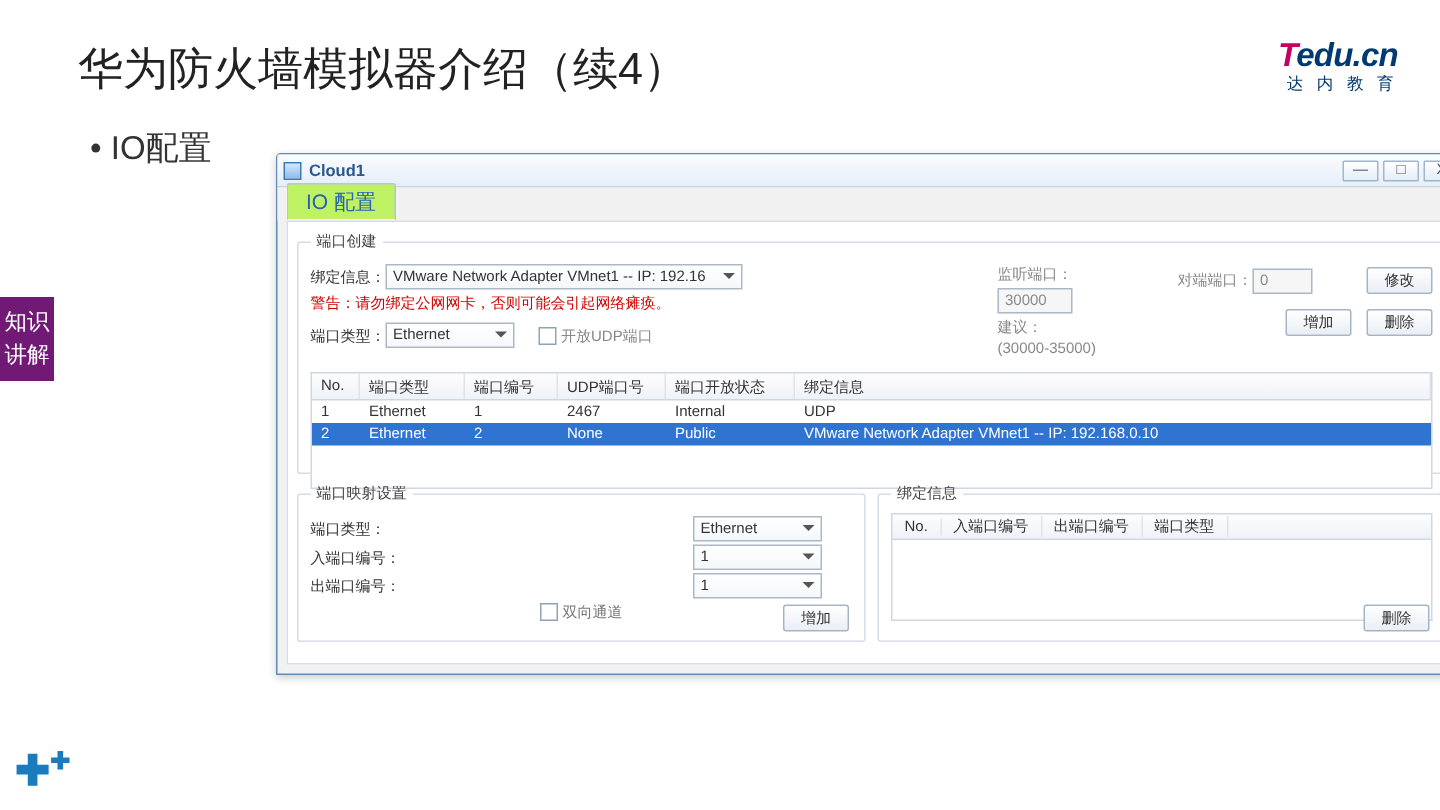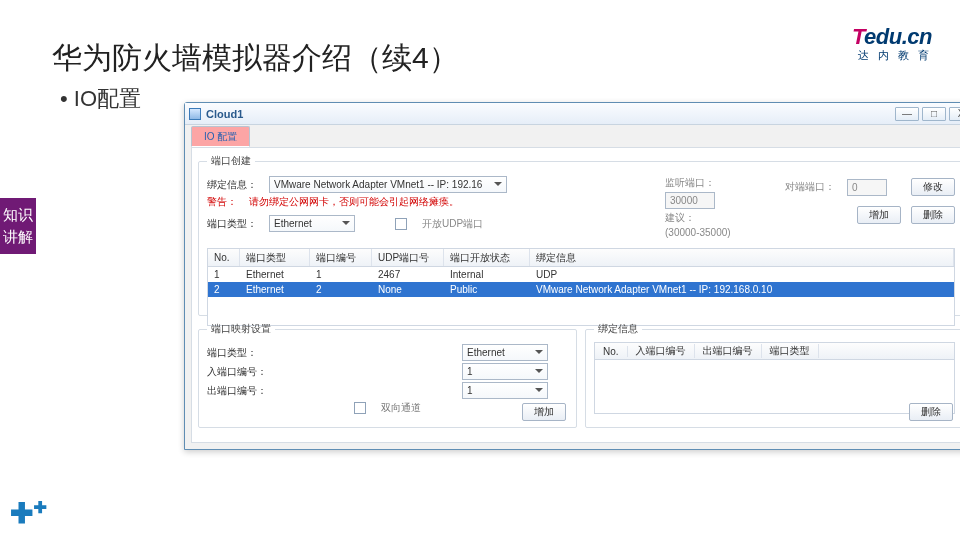--- a/index.html
+++ b/index.html
@@ -1,38 +1,38 @@
 <!DOCTYPE html>
 <html><head>
 <meta charset="utf-8">
 <style>
 *{box-sizing:border-box;margin:0;padding:0;font-family:"Microsoft YaHei","SimSun",Arial,sans-serif}
 body{width:960px;height:540px;background:#fff;position:relative;overflow:hidden}
-.slide-title{position:absolute;left:52px;top:38px;font-size:30px;font-weight:400;color:#222}
+.slide-title{position:absolute;left:52px;top:26px;font-size:30px;font-weight:400;color:#222}
 .brand{position:absolute;right:28px;top:24px;text-align:right}
 .brand-main{font-size:22px;font-weight:700;font-style:italic;letter-spacing:-0.5px}
 .brand-t{color:#c40063}.brand-edu{color:#003a70}
 .brand-sub{font-size:11px;color:#003a70;letter-spacing:3px;margin-top:-2px}
 .bullet{position:absolute;left:60px;top:84px;font-size:22px;color:#333}
 .side-tab{position:absolute;left:0;top:198px;width:36px;background:#701a75;color:#fff;font-size:15px;text-align:center;padding:6px 0;line-height:22px}
 .decor{position:absolute;left:10px;bottom:10px;font-size:28px;font-weight:900;color:#1a7bbd}
 .decor .plus2{color:#1a7bbd;font-size:16px;vertical-align:super}
 
 .win{position:absolute;left:184px;top:102px;width:794px;height:348px;background:#f1f1f1;border:1px solid #5f8db3;border-radius:3px 3px 0 0;box-shadow:0 2px 6px rgba(0,0,0,.2);font-size:10px;color:#333}
 .titlebar{height:22px;background:linear-gradient(#fafcff,#e6eef8);border-bottom:1px solid #c8d4e0;display:flex;align-items:center;padding:0 4px}
 .tb-ico{width:12px;height:12px;border:1px solid #3b7ab8;margin-right:5px;background:linear-gradient(#d5e8ff,#8fb9e6)}
 .tb-title{color:#2a5a8c;font-weight:600;font-size:11px}
 .tb-btns{margin-left:auto;display:flex;gap:3px}
 .tb-btn{width:24px;height:14px;border:1px solid #9fb6cc;background:linear-gradient(#fff,#e4edf7);font-size:10px;line-height:12px;text-align:center;color:#555;border-radius:1px}
 .tabrow{height:22px;display:flex;align-items:flex-end;padding-left:6px;background:#f1f1f1}
-.tab{border:1px solid #b8c4d2;border-bottom:1px solid #fff;padding:3px 12px 2px;background:#fca5a5;color:#2a62b0;font-size:10px;border-radius:2px 2px 0 0}
+.tab{border:1px solid #b8c4d2;border-bottom:1px solid #fff;padding:3px 12px 2px;background:#bef264;color:#2a62b0;font-size:14px;border-radius:2px 2px 0 0}
 .panel{margin:0 6px 6px;background:#fff;border:1px solid #d6dde5;height:296px;padding:6px;position:relative}
 fieldset{border:1px solid #d6dde5;border-radius:2px;margin-bottom:6px;padding:6px 8px 8px;position:relative}
 legend{font-size:10px;color:#444;padding:0 4px}
-.row{display:flex;align-items:center;gap:12px;margin:2px 0}
+.row{display:flex;align-items:center;gap:0;margin:2px 0}
 .lbl{font-size:10px;color:#333;white-space:nowrap}
 .warn{color:#d20000;font-size:10px}
 .select,.inp{height:17px;border:1px solid #abb8c8;background:linear-gradient(#fff,#f5f8fb);font-size:10px;padding:0 4px;display:inline-flex;align-items:center}
 .select{position:relative;padding-right:18px}
 .select::after{content:"";position:absolute;right:4px;top:5px;border:4px solid transparent;border-top-color:#555}
 .btn{height:18px;min-width:44px;border:1px solid #a6b4c6;background:linear-gradient(#fff,#e9eef5);border-radius:2px;font-size:10px;display:inline-flex;align-items:center;justify-content:center;padding:0 8px;cursor:pointer}
 .chk{width:12px;height:12px;border:1px solid #8fa2b8;background:#fff;display:inline-block;vertical-align:middle;margin-right:3px}
 .ipbox{display:inline-flex;align-items:center;gap:0;border:1px solid #c3ccd9;background:#f6f6f6;height:17px;padding:0 4px;font-size:10px;color:#888;letter-spacing:3px}
 .grid-head{display:flex;background:linear-gradient(#fdfdfd,#eef2f7);border:1px solid #cfd7e2;border-bottom:0;height:18px;align-items:center;font-size:10px}
 .grid-head>div{padding:0 6px;border-right:1px solid #dde3ec;height:100%;display:flex;align-items:center}

